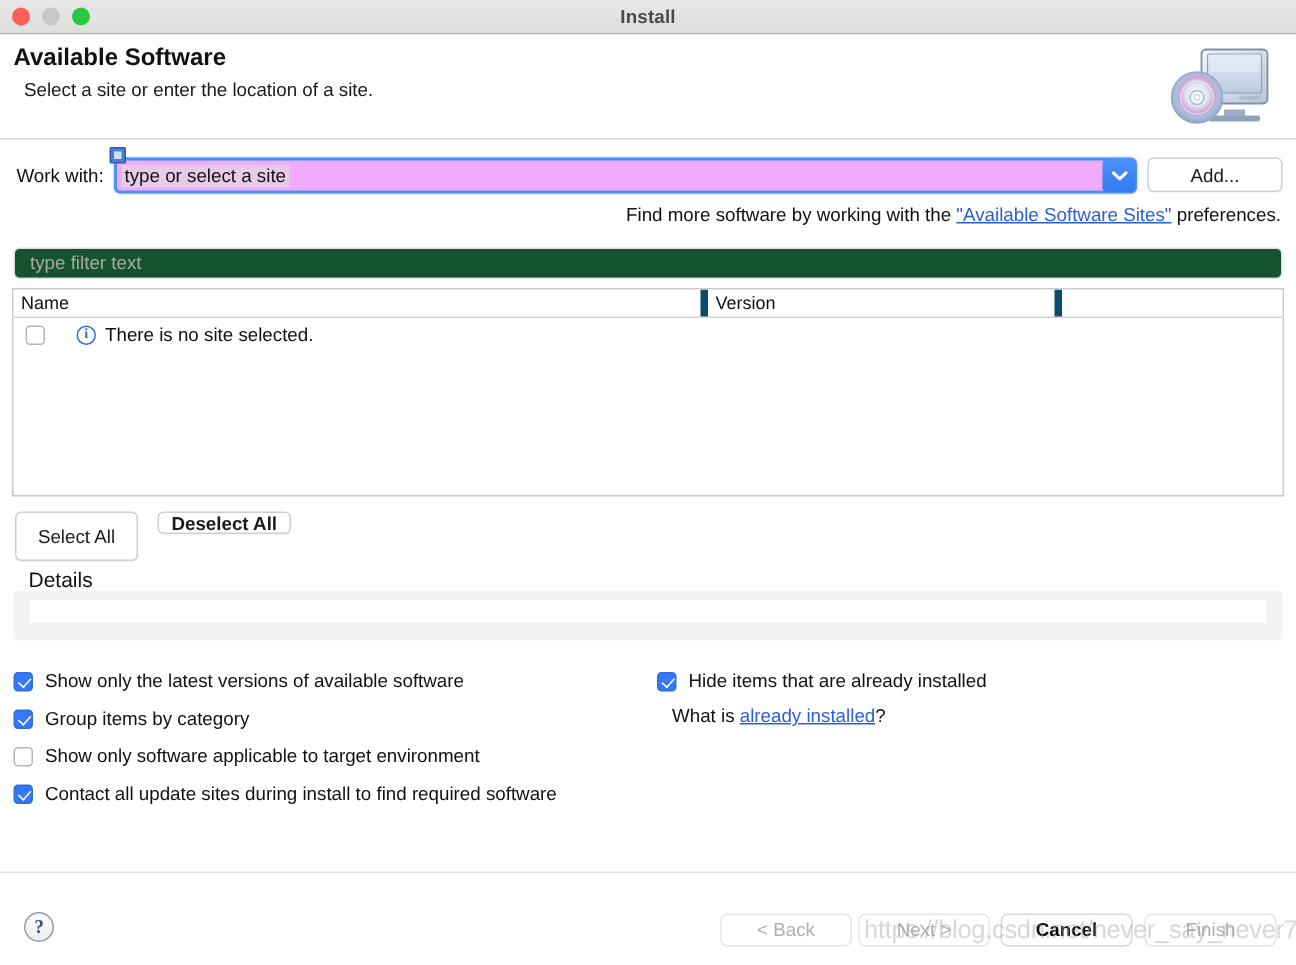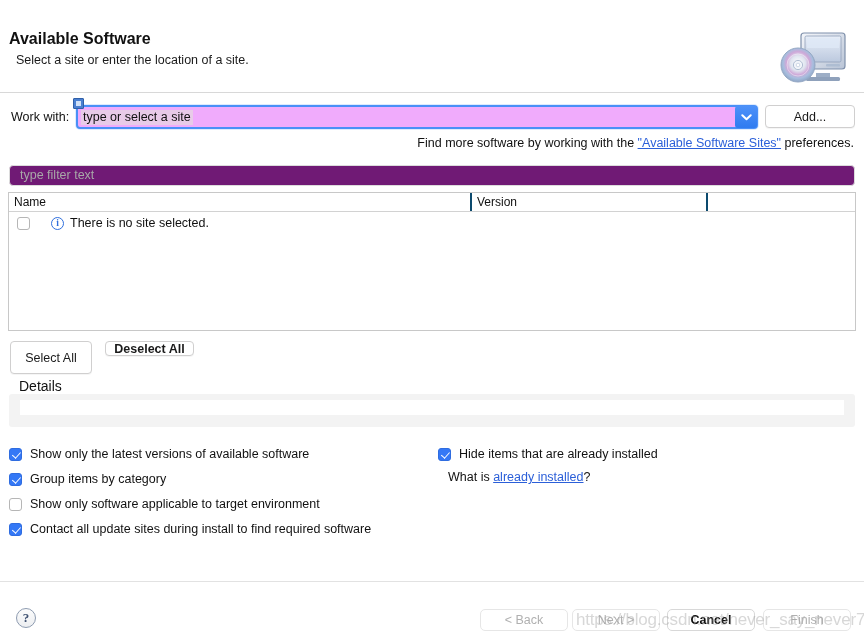--- a/index.html
+++ b/index.html
@@ -129,21 +129,21 @@
   .findmore {
     position: absolute; right: 10px; top: 42px;
     font-size: 12.5px; color: #111;
     white-space: nowrap;
   }
   .link { color: #2b5fd9; text-decoration: underline; }
 
   .filter {
     position: absolute; left: 9px; top: 71px;
     width: 846px; height: 21px;
-    background: #701a75;
+    background: #14532d;
     border: 1px solid #dcdcdc;
     border-radius: 4px;
     font-size: 12.5px; color: #a8a8a8;
     padding-left: 10px;
     line-height: 19px;
   }
 
   
   .table {
     position: absolute; left: 8px; top: 98px;
@@ -154,21 +154,21 @@
   }
   .thead {
     display: flex; height: 19px;
     border-bottom: 1px solid #d2d2d2;
     background: #ffffff;
   }
   .th {
     font-size: 12px; color: #111;
     padding-left: 5px;
     line-height: 18px;
-    border-right: 2px solid #0c4a6e;
+    border-right: 5px solid #0c4a6e;
     height: 18px;
     overflow: hidden; white-space: nowrap;
   }
   .th.c1 { width: 463px; }
   .th.c2 { width: 236px; }
   .th.c3 { width: 147px; border-right: none; }
 
   .trow {
     display: flex; align-items: center;
     height: 22px; padding-left: 8px;
@@ -294,20 +294,28 @@
     white-space: nowrap;
     pointer-events: none;
     letter-spacing: -0.2px;
   }
 </style>
 </head>
 <body>
 
 <div class="window">
 
+  <div class="titlebar">
+    <div class="traffic">
+      <div class="dot close"></div>
+      <div class="dot min"></div>
+      <div class="dot max"></div>
+    </div>
+    <div class="titlebar-title">Install</div>
+  </div>
 
   <div class="header">
     <div class="header-title">Available Software</div>
     <div class="header-sub">Select a site or enter the location of a site.</div>
     <div class="header-icon">
       <svg width="88" height="70" viewBox="0 0 88 70">
         <defs>
           <linearGradient id="scr" x1="0" y1="0" x2="0" y2="1">
             <stop offset="0%" stop-color="#e8eef8"></stop>
             <stop offset="100%" stop-color="#bcc9de"></stop>

